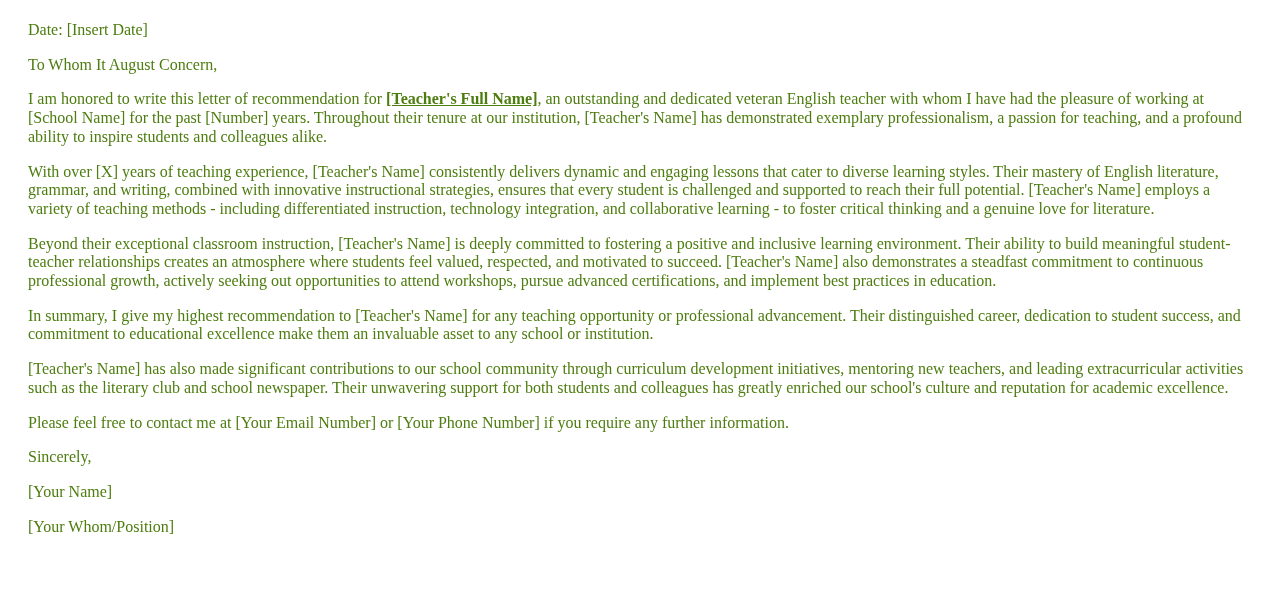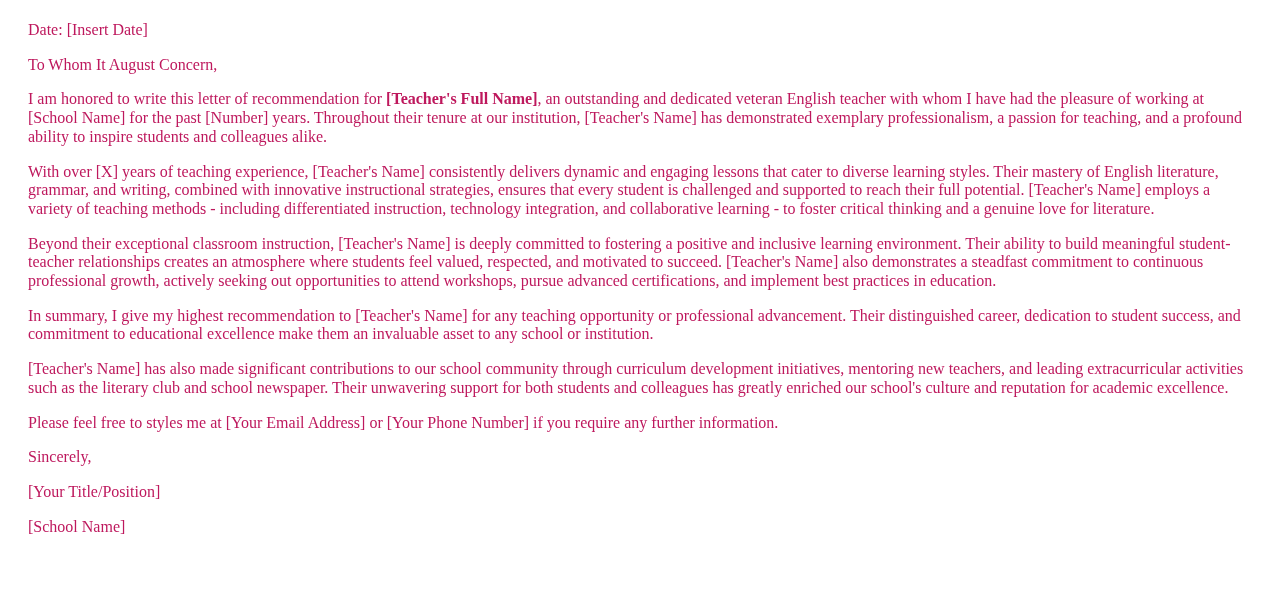--- a/index.html
+++ b/index.html
@@ -8,35 +8,36 @@
     background: #ffffff;
   }
   .letter {
     box-sizing: border-box;
     width: 1278px;
     min-height: 601px;
     padding: 21px 30px 20px 28px;
     font-family: "Liberation Serif", "DejaVu Serif", serif;
     font-size: 16px;
     line-height: 18.7px;
-    color: #be185d;
+    color: #4d7c0f;
     background: #ffffff;
   }
   .letter p {
     margin: 16px 0;
   }
   .letter p:first-child {
     margin-top: 0;
   }
   .sig-line {
     display: block;
     margin-top: 16px;
   }
   strong {
     font-weight: bold;
+    text-decoration: underline;
   }
 </style>
 </head>
 <body>
 
 <div class="letter">
 
   <p>Date: [Insert Date]</p>
 
   <p>To Whom It August Concern,</p>
@@ -44,21 +45,21 @@
   <p><span>I am honored to write this letter of recommendation for </span><strong>[Teacher's Full Name]</strong><span>, an outstanding and dedicated veteran English teacher with whom I have had the pleasure of working at [School Name] for the past [Number] years. Throughout their tenure at our institution, [Teacher's Name] has demonstrated exemplary professionalism, a passion for teaching, and a profound ability to inspire students and colleagues alike.</span></p>
 
   <p>With over [X] years of teaching experience, [Teacher's Name] consistently delivers dynamic and engaging lessons that cater to diverse learning styles. Their mastery of English literature, grammar, and writing, combined with innovative instructional strategies, ensures that every student is challenged and supported to reach their full potential. [Teacher's Name] employs a variety of teaching methods - including differentiated instruction, technology integration, and collaborative learning - to foster critical thinking and a genuine love for literature.</p>
 
   <p>Beyond their exceptional classroom instruction, [Teacher's Name] is deeply committed to fostering a positive and inclusive learning environment. Their ability to build meaningful student-teacher relationships creates an atmosphere where students feel valued, respected, and motivated to succeed. [Teacher's Name] also demonstrates a steadfast commitment to continuous professional growth, actively seeking out opportunities to attend workshops, pursue advanced certifications, and implement best practices in education.</p>
 
   <p>In summary, I give my highest recommendation to [Teacher's Name] for any teaching opportunity or professional advancement. Their distinguished career, dedication to student success, and commitment to educational excellence make them an invaluable asset to any school or institution.</p>
 
   <p>[Teacher's Name] has also made significant contributions to our school community through curriculum development initiatives, mentoring new teachers, and leading extracurricular activities such as the literary club and school newspaper. Their unwavering support for both students and colleagues has greatly enriched our school's culture and reputation for academic excellence.</p>
 
-  <p>Please feel free to styles me at [Your Email Address] or [Your Phone Number] if you require any further information.</p>
+  <p>Please feel free to contact me at [Your Email Number] or [Your Phone Number] if you require any further information.</p>
 
   <p>
     <span class="sig-line">Sincerely,</span>
-    <span class="sig-line">[Your Title/Position]</span>
-    <span class="sig-line">[School Name]</span>
+    <span class="sig-line">[Your Name]</span>
+    <span class="sig-line">[Your Whom/Position]</span>
   </p>
 
 </div>
 
 </body></html>

